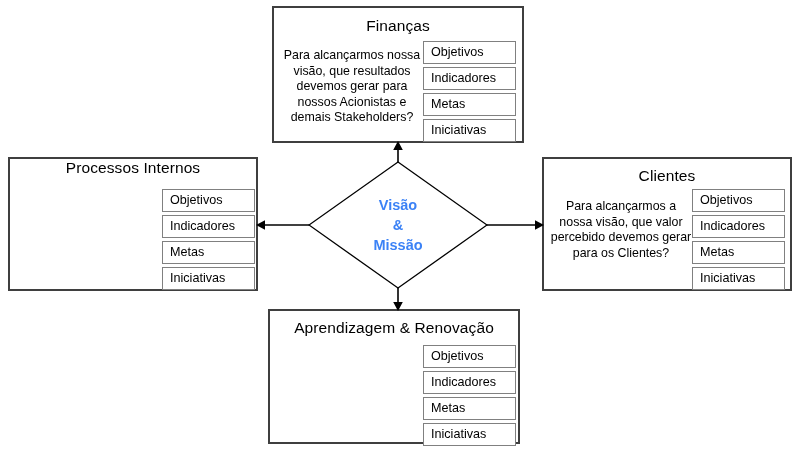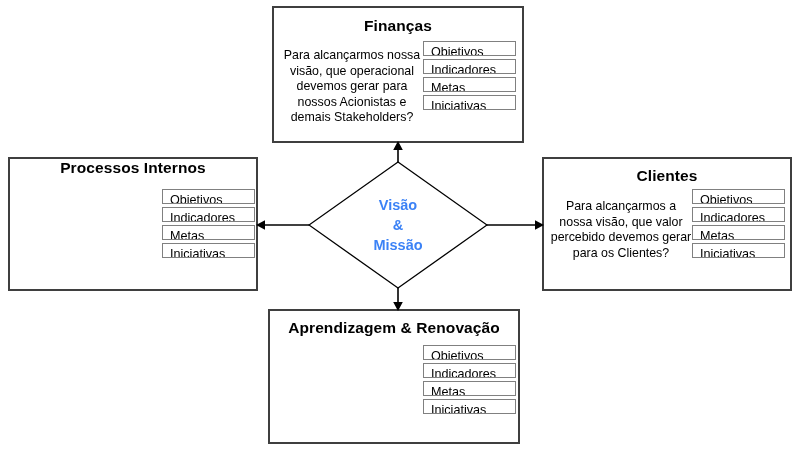--- a/index.html
+++ b/index.html
@@ -25,21 +25,21 @@
     position: absolute;
     box-sizing: border-box;
     background: #ffffff;
     border: 2px solid #3f3f3f;
   }
   .panel-title {
     position: absolute;
     left: 0;
     right: 0;
     text-align: center;
-    font-weight: bold;
+    font-weight: normal;
     font-size: 15.5px;
     color: #000000;
     letter-spacing: 0.1px;
     white-space: nowrap;
   }
   .panel-question {
     position: absolute;
     text-align: center;
     font-size: 12.4px;
     line-height: 15.6px;
@@ -50,21 +50,21 @@
   .chips {
     position: absolute;
     display: flex;
     flex-direction: column;
     gap: 3px;
   }
   .chip {
     box-sizing: border-box;
     border: 1.4px solid #808080;
     background: #ffffff;
-    height: 15px;
+    height: 23px;
     line-height: 21px;
     padding-left: 7px;
     font-size: 12.6px;
     color: #000000;
     white-space: nowrap;
     overflow: hidden;
   }
 
   
   #diamond-wrap {
@@ -104,21 +104,21 @@
   }
   .conn-head { fill: #000000; }
 </style>
 </head>
 <body>
 
 <div id="canvas">
 
   <div class="panel" style="left:272px; top:6px; width:252px; height:137px;">
     <div class="panel-title" style="top:9px;">Finanças</div>
-    <div class="panel-question" style="left:8px; top:40px; width:140px;">Para alcançarmos nossa visão, que operacional devemos gerar para nossos Acionistas e demais Stakeholders?</div>
+    <div class="panel-question" style="left:8px; top:40px; width:140px;">Para alcançarmos nossa visão, que resultados devemos gerar para nossos Acionistas e demais Stakeholders?</div>
     <div class="chips" style="left:149px; top:33px; width:93px;">
       <div class="chip">Objetivos</div>
       <div class="chip">Indicadores</div>
       <div class="chip">Metas</div>
       <div class="chip">Iniciativas</div>
     </div>
   </div>
 
   <div class="panel" style="left:8px; top:157px; width:250px; height:134px;">
     <div class="panel-title" style="top:0;">Processos Internos</div>

